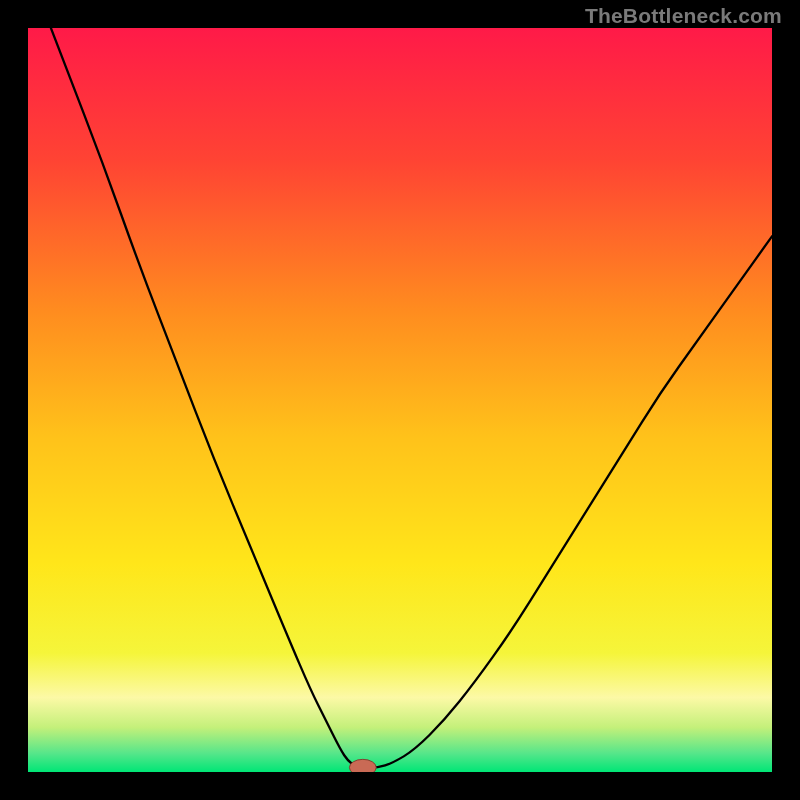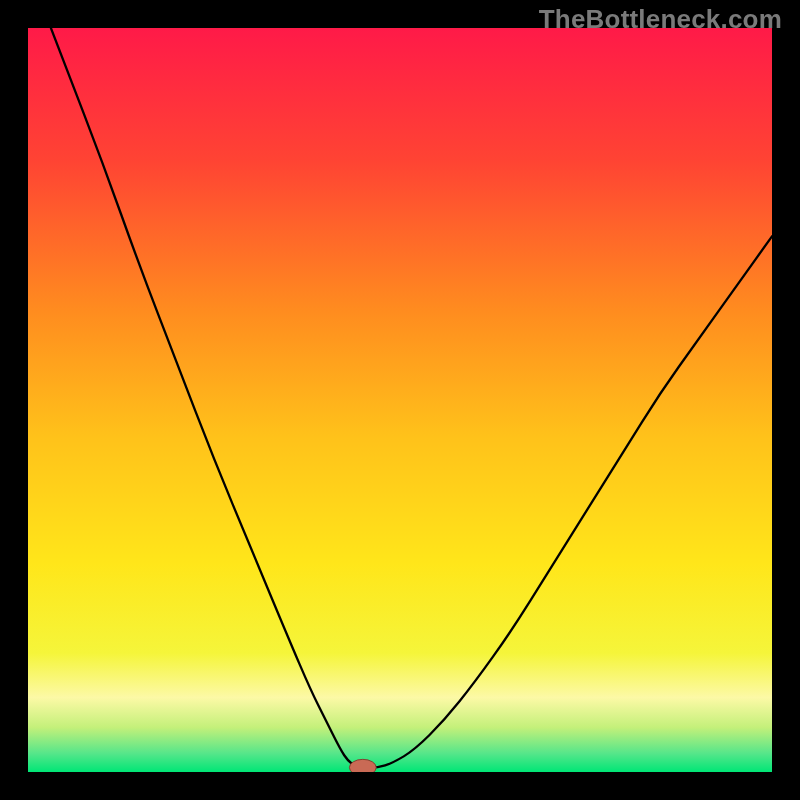--- a/index.html
+++ b/index.html
@@ -14,21 +14,21 @@
   .frame {
     position: relative;
     width: 800px;
     height: 800px;
     background: #000;
   }
   .watermark {
     position: absolute;
     top: 4px;
     right: 18px;
-    font-size: 26px;
+    font-size: 21px;
     font-weight: 600;
     color: #7a7a7a;
     letter-spacing: 0.2px;
     z-index: 5;
     margin-left: 44px;
   }
   .plot-area {
     position: absolute;
     left: 28px;
     top: 28px;

